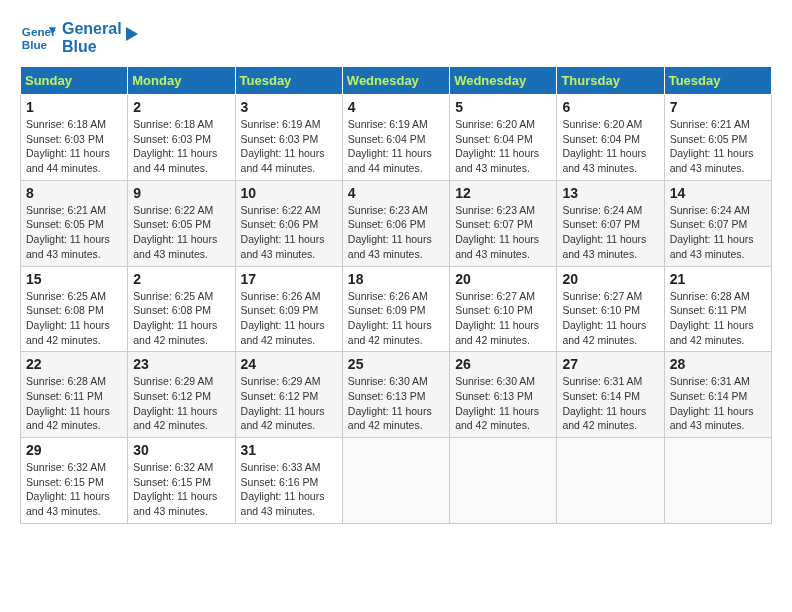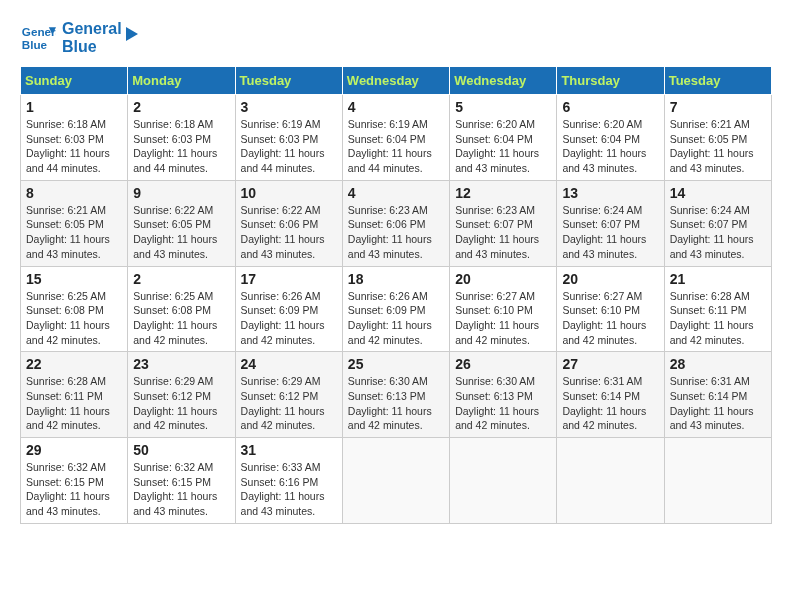--- a/index.html
+++ b/index.html
@@ -234,21 +234,21 @@
           <span class="day-number">28</span>
           <div class="day-info">Sunrise: 6:31 AM<br>Sunset: 6:14 PM<br>Daylight: 11 hours and 43 minutes.</div>
         </td>
       </tr>
       <tr>
         <td>
           <span class="day-number">29</span>
           <div class="day-info">Sunrise: 6:32 AM<br>Sunset: 6:15 PM<br>Daylight: 11 hours and 43 minutes.</div>
         </td>
         <td>
-          <span class="day-number">50</span>
+          <span class="day-number">30</span>
           <div class="day-info">Sunrise: 6:32 AM<br>Sunset: 6:15 PM<br>Daylight: 11 hours and 43 minutes.</div>
         </td>
         <td>
           <span class="day-number">31</span>
           <div class="day-info">Sunrise: 6:33 AM<br>Sunset: 6:16 PM<br>Daylight: 11 hours and 43 minutes.</div>
         </td>
         <td class="empty-cell"></td>
         <td class="empty-cell"></td>
         <td class="empty-cell"></td>
         <td class="empty-cell"></td>

